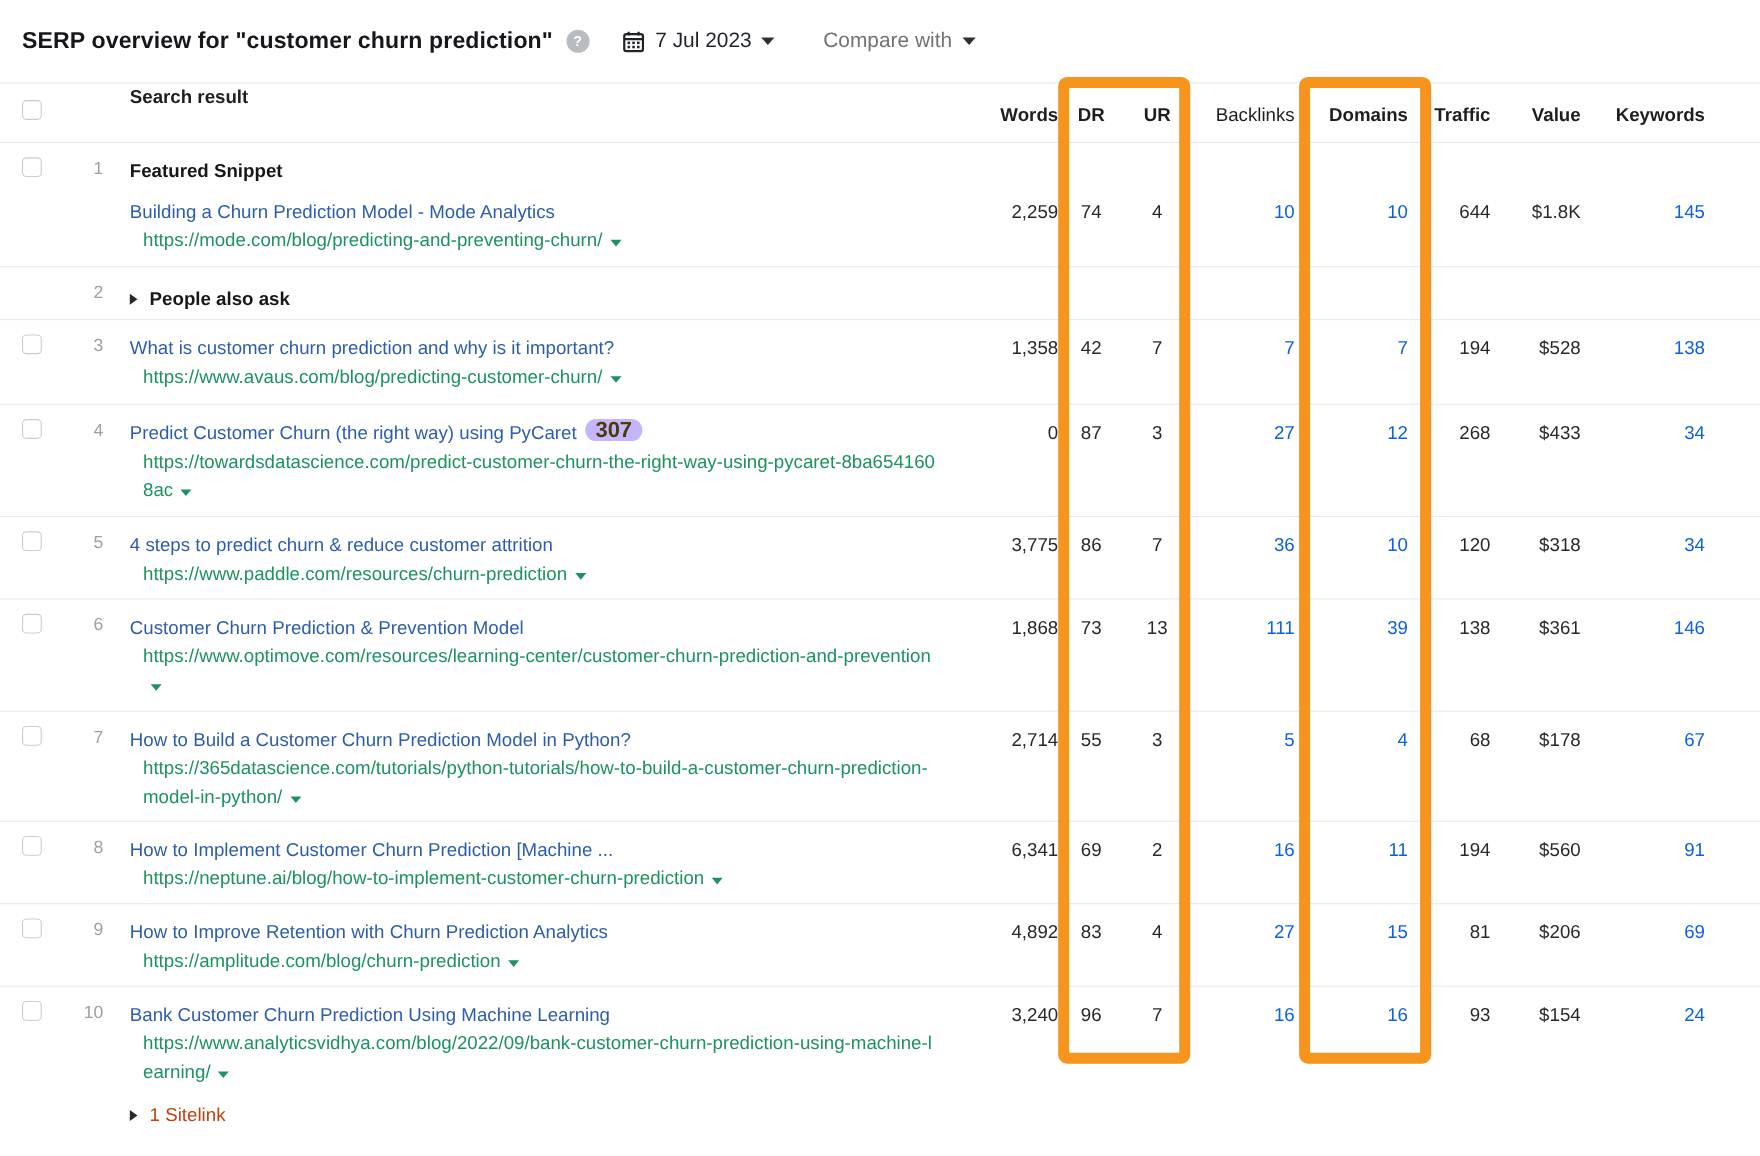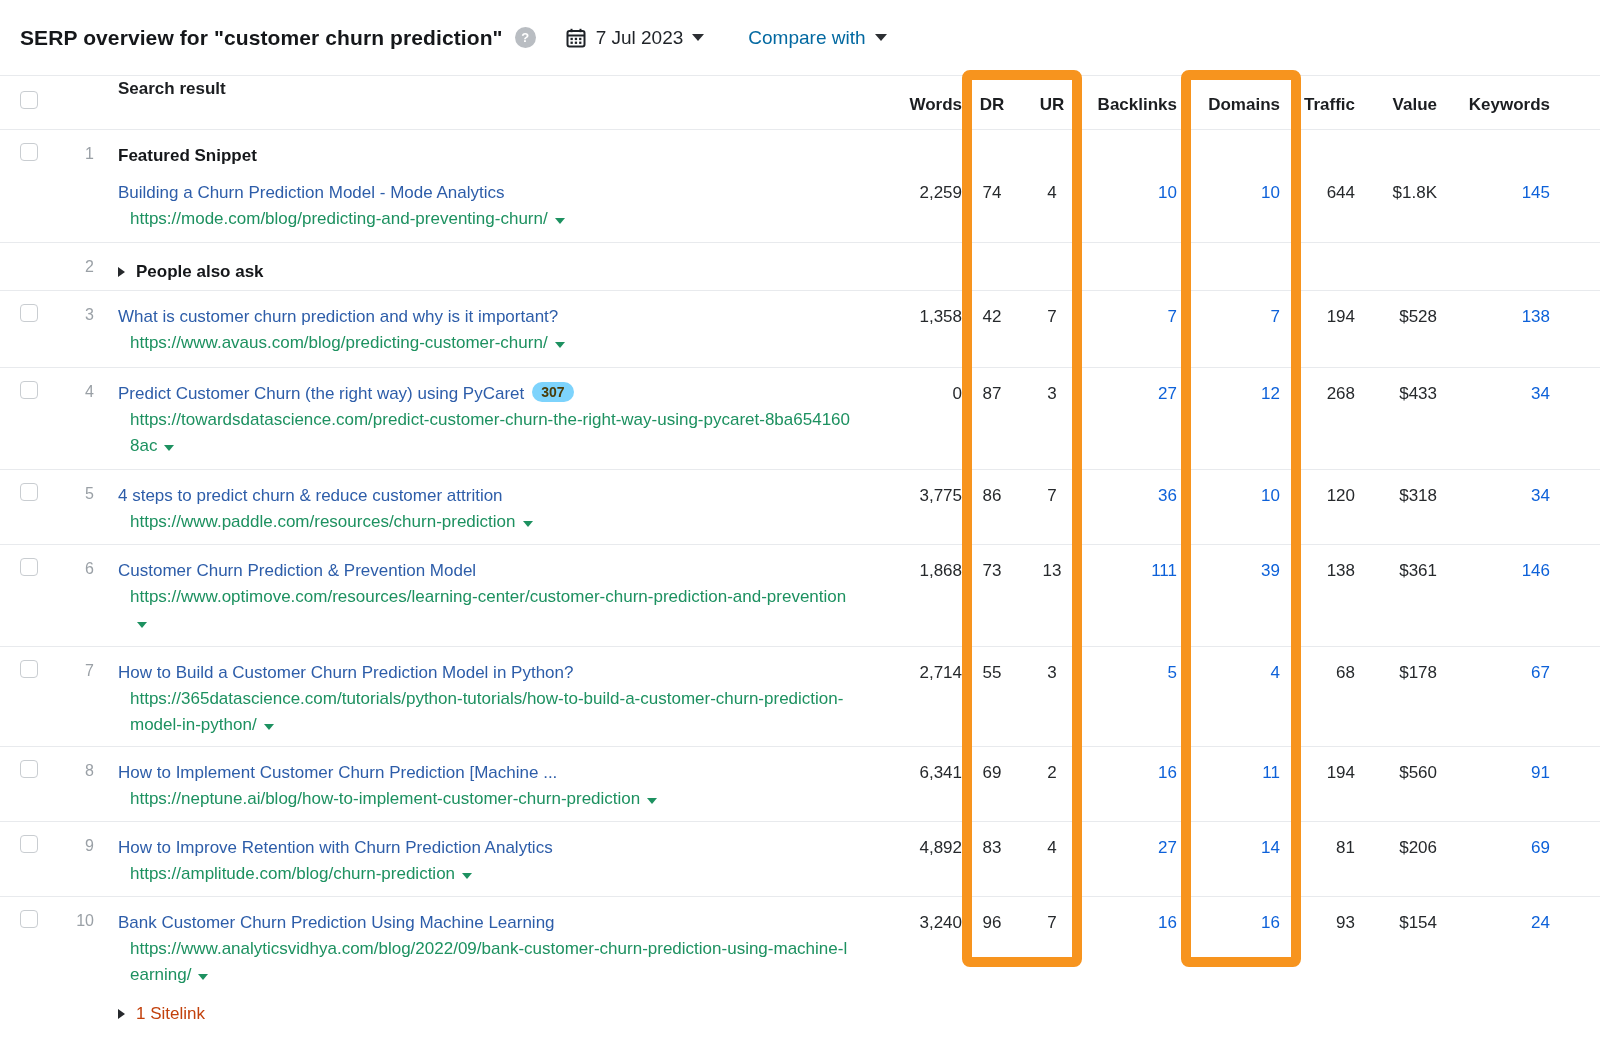--- a/index.html
+++ b/index.html
@@ -20,21 +20,21 @@
   .help-icon {
     width:21px; height:21px; border-radius:50%;
     background:#b9bdc2; color:#fff; font-size:13px; font-weight:700;
     display:inline-flex; align-items:center; justify-content:center;
     margin-left:12px;
   }
   .date-group { display:flex; align-items:center; margin-left:30px; cursor:pointer; }
   .cal-icon { margin-right:10px; display:inline-flex; }
   .date-text { font-size:19px; color:#1f2328; }
   .compare-group { display:flex; align-items:center; margin-left:44px; cursor:pointer; }
-  .compare-text { font-size:19px; color:#0369a1; }
+  .compare-text { font-size:19px; color:#737373; }
   .caret-down {
     width:0; height:0; display:inline-block; margin-left:9px;
     border-left:6px solid transparent; border-right:6px solid transparent;
     border-top:7px solid #2c2f33;
   }
   .caret-down.green { border-top-color:#1d9160; margin-left:7px;
     border-left-width:5px; border-right-width:5px; border-top-width:6px; }
   .caret-right {
     width:0; height:0; display:inline-block;
     border-top:5px solid transparent; border-bottom:5px solid transparent;
@@ -67,22 +67,22 @@
   .num-cell { font-size:17px; text-align:right; color:#26292c; line-height:26px; }
   .center-cell { text-align:center; }
   .metric-link { color:#0d61d9; cursor:pointer; }
 
   .fs-heading { font-weight:700; font-size:17px; color:#15171a; margin-bottom:11px; }
   .paa-line { display:flex; align-items:center; font-weight:700; font-size:17px; color:#15171a; padding-top:3px; }
   a.title-link { color:#2d5da9; text-decoration:none; cursor:pointer; }
   .url-line { color:#1d9160;margin-left:12px; }
   a.url-link { color:#1d9160; text-decoration:none; word-break:break-all; cursor:pointer; }
   .badge {
-    display:inline-block; background:#7dd3fc; color:#4a3b08;
-    font-size:14px; font-weight:700; line-height:20px; padding:0 9px;
+    display:inline-block; background:#c4b5fd; color:#4a3b08;
+    font-size:20px; font-weight:700; line-height:20px; padding:0 9px;
     border-radius:10px; margin-left:8px; position:relative; top:-2px;text-align:center;
   }
   .sitelink-line { display:flex; align-items:center; font-weight:400; font-size:17px; color:#c2410c; margin-top:13px; }
 
   
   .r1 { height:113px; } .r1 .num-cell { padding-top:50px; }
   .r2 { height:48px; }
   .r3 { height:77px; }
   .r4 { height:102px; }
   .r5 { height:75px; }
@@ -132,21 +132,21 @@
     </span>
   </div>
 
   <div class="grid-row thead">
     <div class="c-check"><span class="checkbox"></span></div>
     <div class="c-num"></div>
     <div class="c-result" style="padding-top:0;">Search result</div>
     <div class="num-cell" style="font-weight:700;">Words</div>
     <div class="num-cell center-cell" style="font-weight:700;">DR</div>
     <div class="num-cell center-cell" style="font-weight:700;">UR</div>
-    <div class="num-cell" style="font-weight:700;">Backlinks</div>
+    <div class="num-cell" style="font-weight:400;">Backlinks</div>
     <div class="num-cell" style="font-weight:700;">Domains</div>
     <div class="num-cell" style="font-weight:700;">Traffic</div>
     <div class="num-cell" style="font-weight:700;">Value</div>
     <div class="num-cell" style="font-weight:700;">Keywords</div>
   </div>
 
   <div class="grid-row trow r1">
     <div class="c-check"><span class="checkbox"></span></div>
     <div class="c-num">1</div>
     <div class="c-result">
@@ -289,21 +289,21 @@
     <div class="c-check"><span class="checkbox"></span></div>
     <div class="c-num">9</div>
     <div class="c-result">
       <div><a class="title-link">How to Improve Retention with Churn Prediction Analytics</a></div>
       <div class="url-line"><a class="url-link">https://amplitude.com/blog/churn-prediction</a><span class="caret-down green"></span></div>
     </div>
     <div class="num-cell">4,892</div>
     <div class="num-cell center-cell">83</div>
     <div class="num-cell center-cell">4</div>
     <div class="num-cell metric-link">27</div>
-    <div class="num-cell metric-link">14</div>
+    <div class="num-cell metric-link">15</div>
     <div class="num-cell">81</div>
     <div class="num-cell">$206</div>
     <div class="num-cell metric-link">69</div>
   </div>
 
   <div class="grid-row trow r10 last">
     <div class="c-check"><span class="checkbox"></span></div>
     <div class="c-num">10</div>
     <div class="c-result">
       <div><a class="title-link">Bank Customer Churn Prediction Using Machine Learning</a></div>

